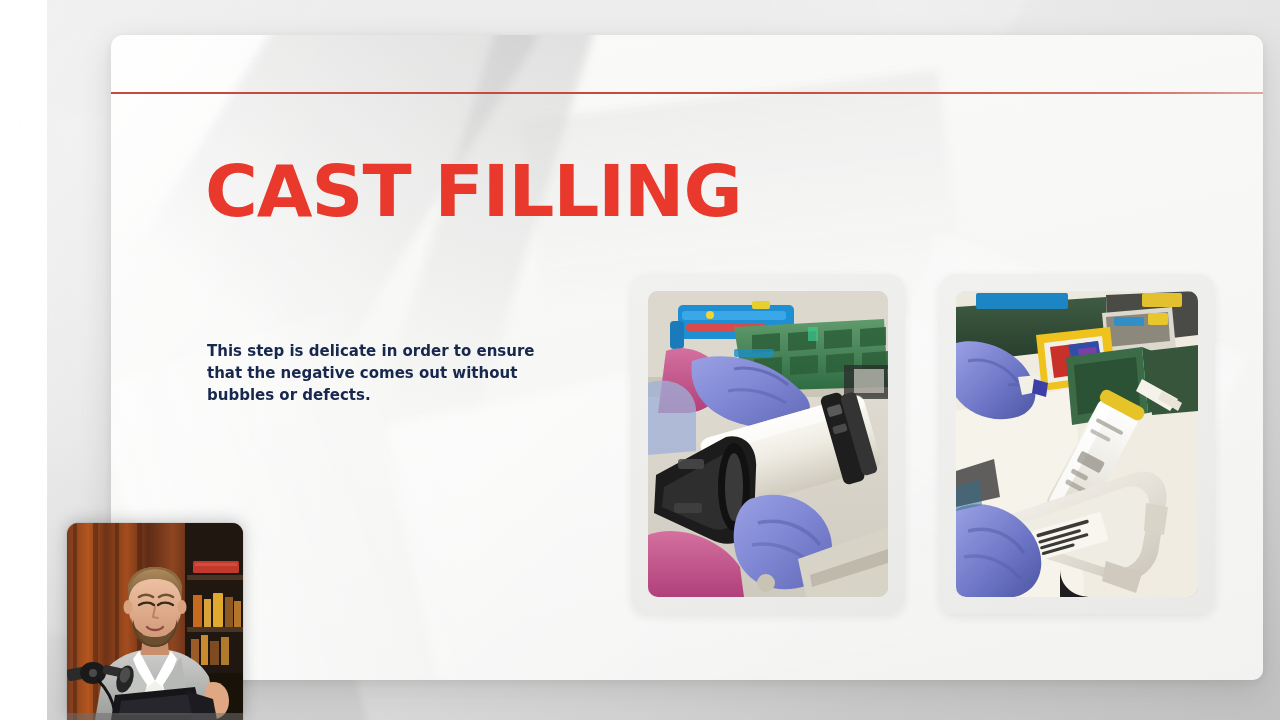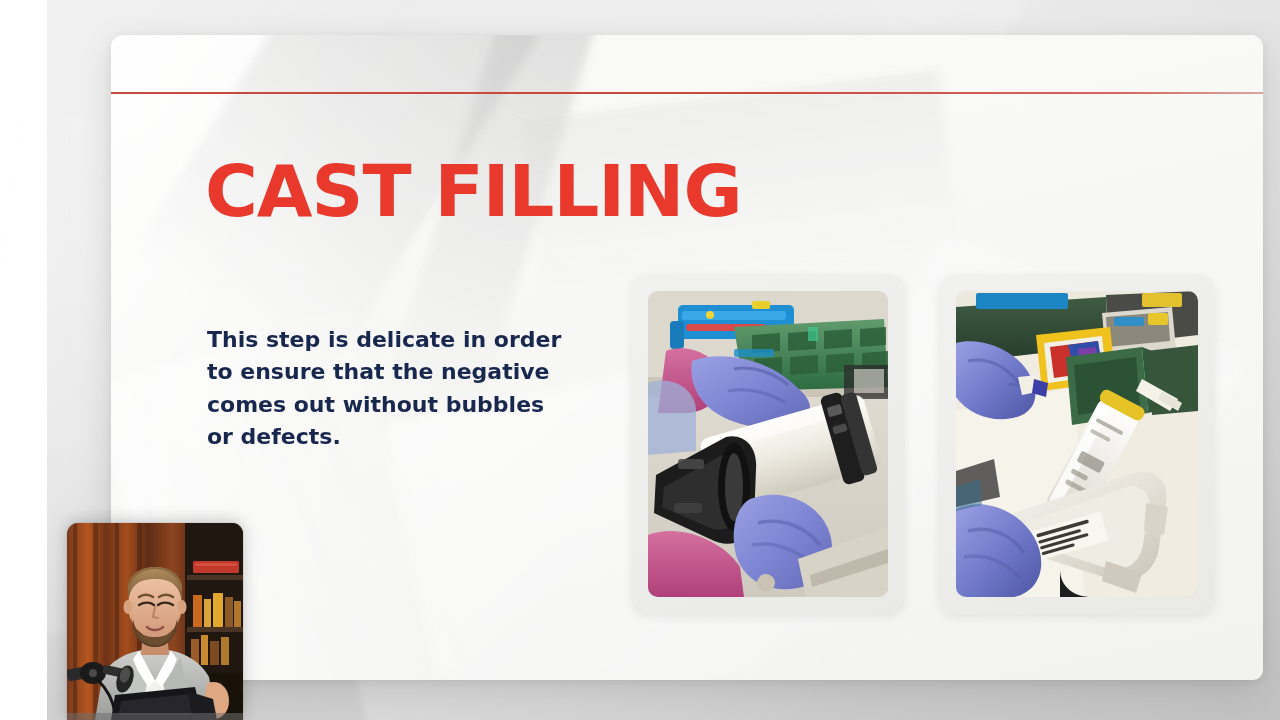--- a/index.html
+++ b/index.html
@@ -67,22 +67,22 @@
   
   #title {
     position:absolute; left:94px; top:120px;
     font-size:72px; font-weight:bold; letter-spacing:-1px;
     line-height:1; color:#E8392C;
     font-family:"DejaVu Sans", sans-serif;
   }
 
   
   #body-copy {
-    position:absolute; left:96px; top:289px; width:360px;
-    font-size:22px; font-weight:bold; line-height:1.47;
+    position:absolute; left:96px; top:305px; width:360px;
+    font-size:15px; font-weight:bold; line-height:1.47;
     color:#17274E;
     font-family:"DejaVu Sans", sans-serif;
   }
 
   
   .photo-card {
     position:absolute; top:239px; width:274px; height:340px;
     border-radius:16px;
     background:linear-gradient(150deg, #f1f1f0, #e9e9e8);
     box-shadow:0 3px 10px rgba(0,0,0,0.07);

